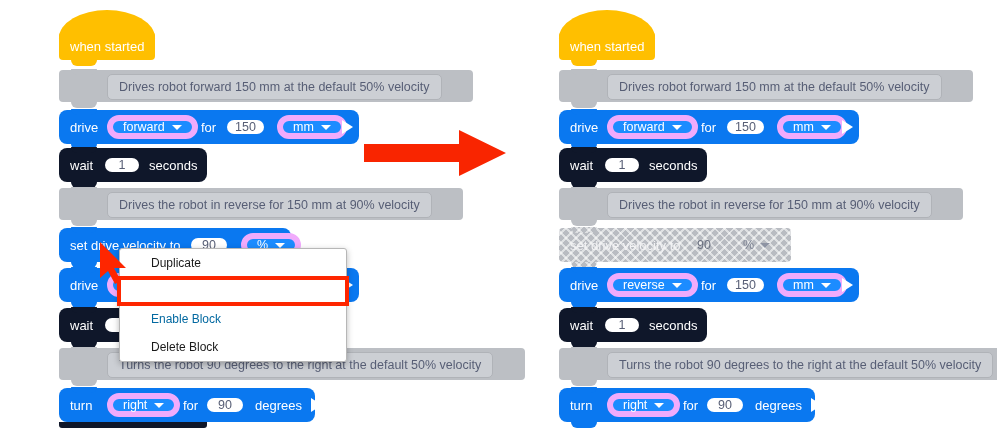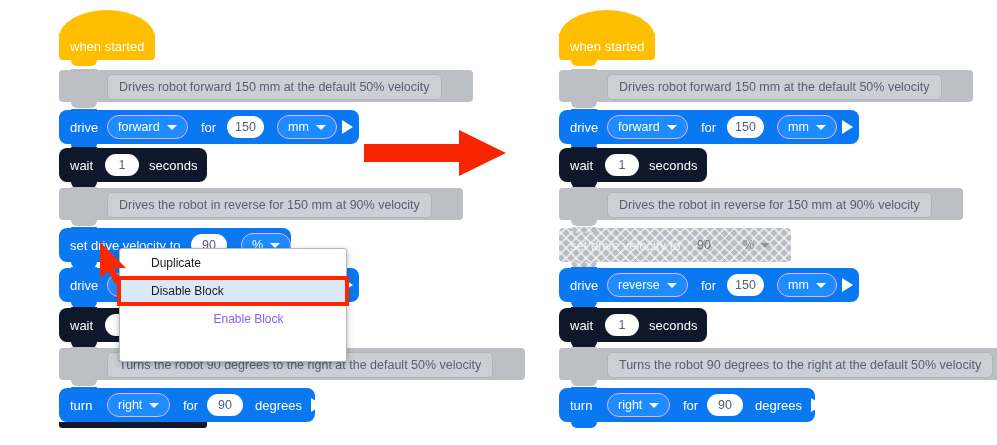--- a/index.html
+++ b/index.html
@@ -49,24 +49,24 @@
   .cmd{border-radius:8px;}
   .c-blue{background:#0a78f0;}
   .c-orange{background:#0f172a;}
   .cmd .lbl{color:#fff;font-size:13px;position:absolute;top:50%;transform:translateY(-50%);white-space:nowrap;}
   .cmd .pill{
     position:absolute;top:50%;transform:translateY(-50%);
     height:24px;border-radius:13px;color:#fff;font-size:12.5px;
     display:flex;align-items:center;gap:7px;padding:0 10px;box-sizing:border-box;
     white-space:nowrap;
   }
-  .c-blue .pill{background:#1c8cff;border:1px solid #f0abfc;}
+  .c-blue .pill{background:#1c8cff;border:6px solid #f0abfc;}
   .cmd .num{
     position:absolute;top:50%;transform:translateY(-50%);
-    height:22px;min-width:36px;border-radius:12px;background:#fff;
+    height:14px;min-width:36px;border-radius:12px;background:#fff;
     color:#575e75;font-size:12.5px;display:flex;align-items:center;justify-content:center;
     padding:0 8px;box-sizing:border-box;
   }
   .caret{
     width:0;height:0;border-left:5px solid transparent;border-right:5px solid transparent;
     border-top:5px solid #fff;display:inline-block;
   }
   .play{
     position:absolute;top:50%;transform:translateY(-50%);
     width:0;height:0;border-top:7px solid transparent;border-bottom:7px solid transparent;
@@ -101,21 +101,21 @@
     background:#ffffff;border:1px solid #b7b7b7;border-radius:3px;
     box-shadow:0 2px 6px rgba(0,0,0,.28);
     z-index:40;
   }
   .mi{
     position:absolute;left:0;width:100%;height:28px;line-height:28px;
     padding-left:31px;box-sizing:border-box;
     font-size:12px;color:#1a1a1a;
   }
   .mi.sel{background:#dbe9f7;}
-  .mi.dis{color:#8b5cf6;text-align:center;}
+  .mi.dis{color:#0369a1;}
   #sel-outline{
     position:absolute;left:-3px;top:27px;width:232px;height:30px;
     border:4px solid #fe2600;box-sizing:border-box;z-index:45;pointer-events:none;
   }
   
   #cursor{position:absolute;left:92px;top:238px;width:36px;height:46px;z-index:50;}
 </style>
 </head>
 <body>
 
@@ -198,22 +198,22 @@
     <span class="lbl" style="left:124px;">for</span>
     <div class="num" style="left:148px;">90</div>
     <span class="lbl" style="left:196px;">degrees</span>
     <i class="play" style="left:252px;"></i>
   </div>
 
   <div class="blk c-orange" style="left:18px;top:422px;width:148px;height:6px;border-radius:0 0 3px 3px;"></div>
 
   <div id="ctx-menu">
     <div class="mi" style="top:0px;">Duplicate</div>
-    <div class="mi sel" style="top:28px;">Disable Block</div>
     <div class="mi dis" style="top:56px;">Enable Block</div>
+    <div class="mi" style="top:84px;">Delete Block</div>
     <div id="sel-outline"></div>
   </div>
 
   <svg id="cursor" viewBox="0 0 36 46">
     <polygon points="8,4 34,30 22,30 29,43 23,46 16,33 8,40" fill="#fe2600"></polygon>
   </svg>
 </div>
 
 <svg id="arrow" viewBox="0 0 142 50">
   <path d="M0 16 H95 V2 L142 25 L95 48 V34 H0 Z" fill="#f92500"></path>

